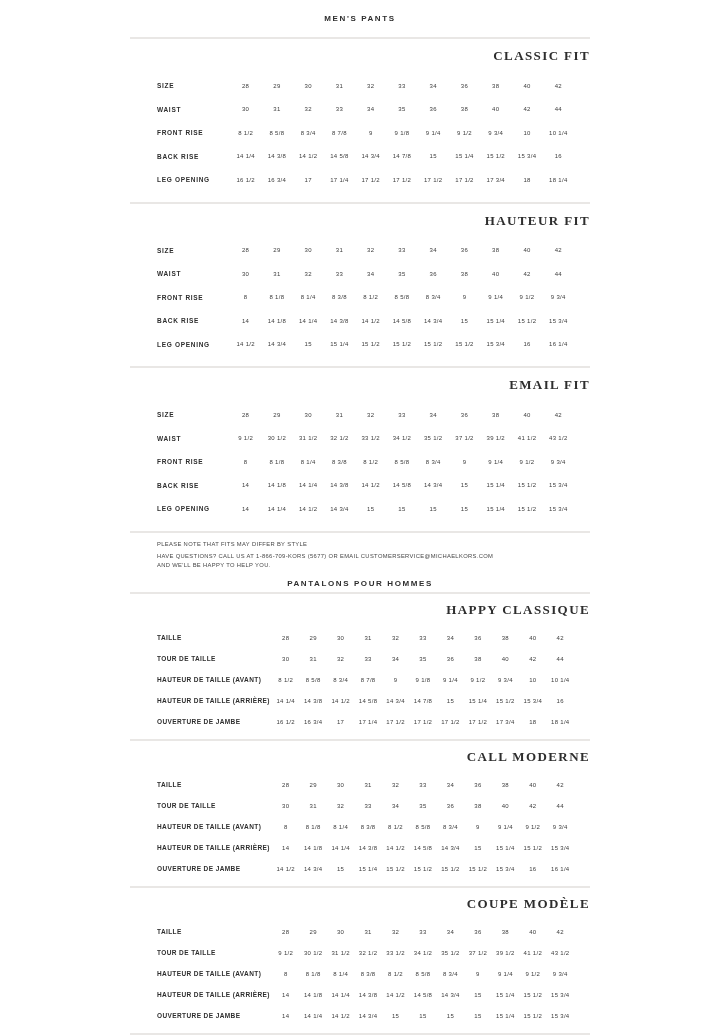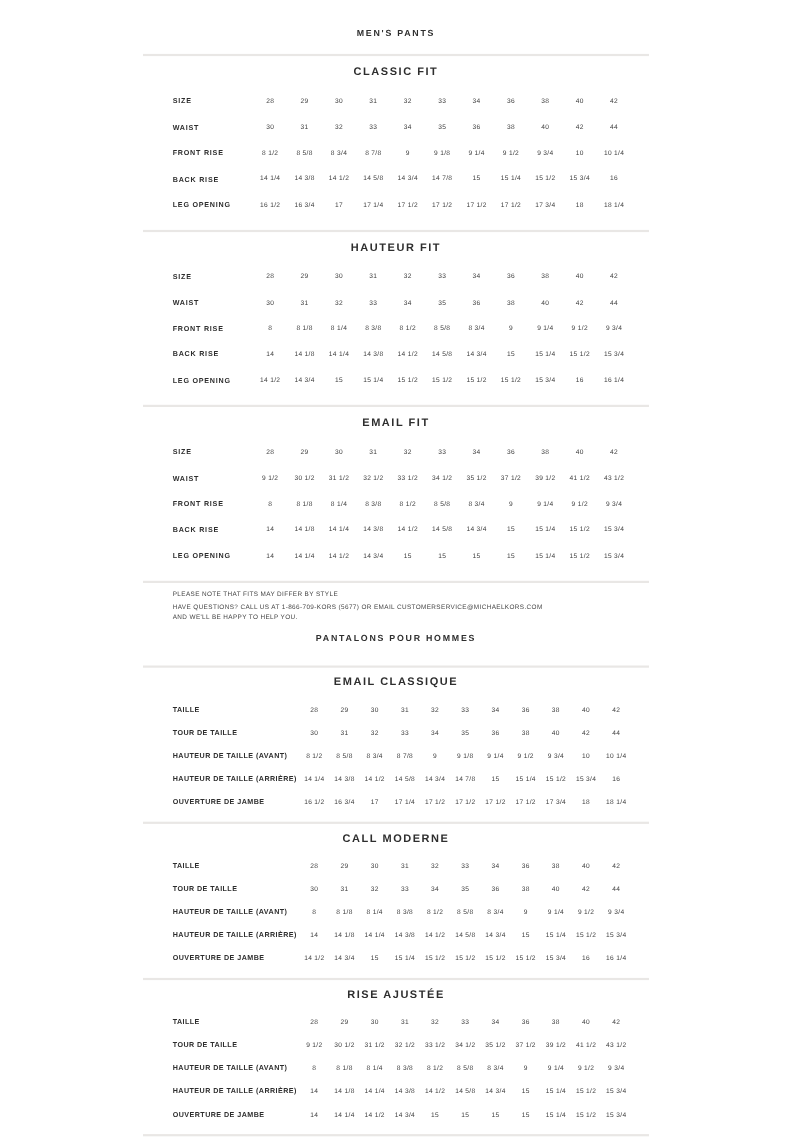--- a/index.html
+++ b/index.html
@@ -12,44 +12,45 @@
     height: 1035px;
     font-family: "Liberation Sans", sans-serif;
     color: #2e2e2e;
     overflow: hidden;
   }
   .page {
     width: 460px;
     margin: 0 auto;
   }
   .page-title {
-    padding: 26px 0 14px;
+    padding: 14px 0 14px;
     text-align: center;
     font-size: 8px;
     font-weight: 700;
     letter-spacing: 1.6px;
     color: #2e2e2e;
   }
   .page-title.fr-title {
-    padding: 5px 0 20px;
+    padding: 5px 0 4px;
   }
   .divider {
     border: none;
     border-top: 2px solid #e9e7e5;
     margin: 0;
     height: 0;
   }
   .table-title {
     margin: 0;
     padding: 9px 0 10px;
-    text-align: center;
-    font-size: 10px;
+    text-align: right;
+    font-size: 13px;
     font-weight: 700;
     letter-spacing: 1.4px;
     color: #2e2e2e;
+    font-family: Liberation Serif, serif;
   }
   .fr-block .table-title {
     padding: 8px 0 9px;
   }
   .rows {
     padding: 0 16px 10px 27px;
   }
   .fr-block .rows {
     padding-bottom: 7px;
   }
@@ -338,21 +339,21 @@
       <p class="fit-note">PLEASE NOTE THAT FITS MAY DIFFER BY STYLE</p>
       <p class="contact-note"><span>HAVE QUESTIONS? CALL US AT 1-866-709-KORS (5677) OR EMAIL CUSTOMERSERVICE@MICHAELKORS.COM</span><br><span>AND WE'LL BE HAPPY TO HELP YOU.</span></p>
     </div>
   </div>
 
   <div class="lang-block fr-block">
     <div class="page-title fr-title">PANTALONS POUR HOMMES</div>
     <hr class="divider">
     <div id="fr-tables">
         <section class="fit-table">
-          <h3 class="table-title">EMAIL CLASSIQUE</h3>
+          <h3 class="table-title">HAPPY CLASSIQUE</h3>
           <div class="rows">
             <div class="row">
               <span class="row-label">TAILLE</span>
               <span class="cell">28</span>
               <span class="cell">29</span>
               <span class="cell">30</span>
               <span class="cell">31</span>
               <span class="cell">32</span>
               <span class="cell">33</span>
               <span class="cell">34</span>
@@ -490,21 +491,21 @@
               <span class="cell">15 1/2</span>
               <span class="cell">15 1/2</span>
               <span class="cell">15 3/4</span>
               <span class="cell">16</span>
               <span class="cell">16 1/4</span>
             </div>
           </div>
         </section>
         <hr class="divider">
         <section class="fit-table">
-          <h3 class="table-title">RISE AJUSTÉE</h3>
+          <h3 class="table-title">COUPE MODÈLE</h3>
           <div class="rows">
             <div class="row">
               <span class="row-label">TAILLE</span>
               <span class="cell">28</span>
               <span class="cell">29</span>
               <span class="cell">30</span>
               <span class="cell">31</span>
               <span class="cell">32</span>
               <span class="cell">33</span>
               <span class="cell">34</span>

